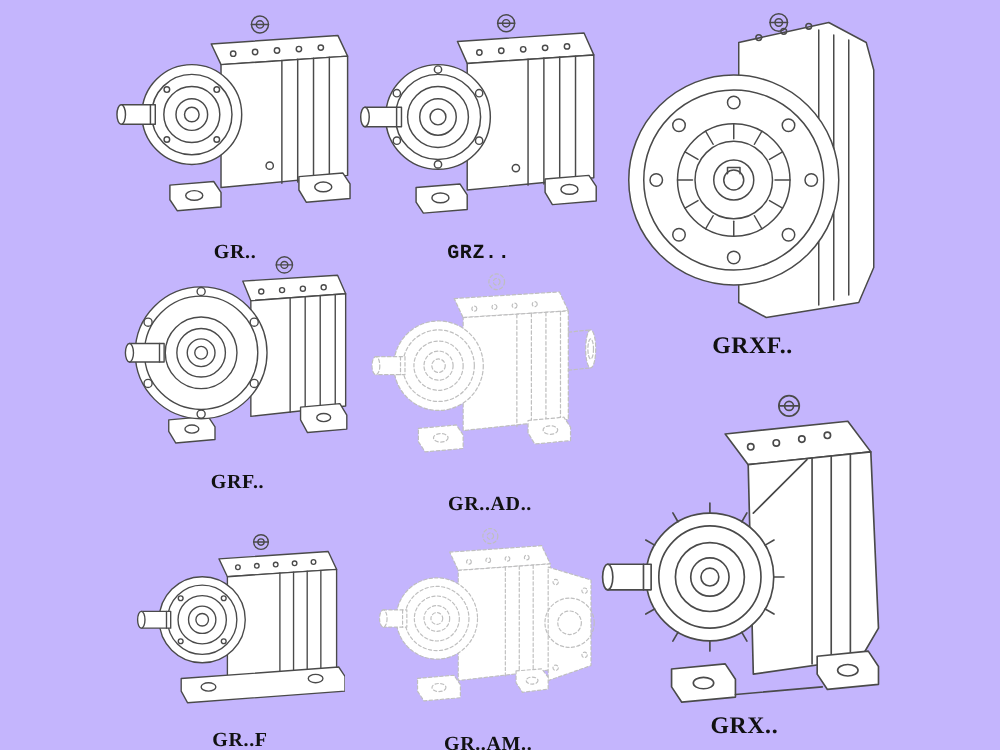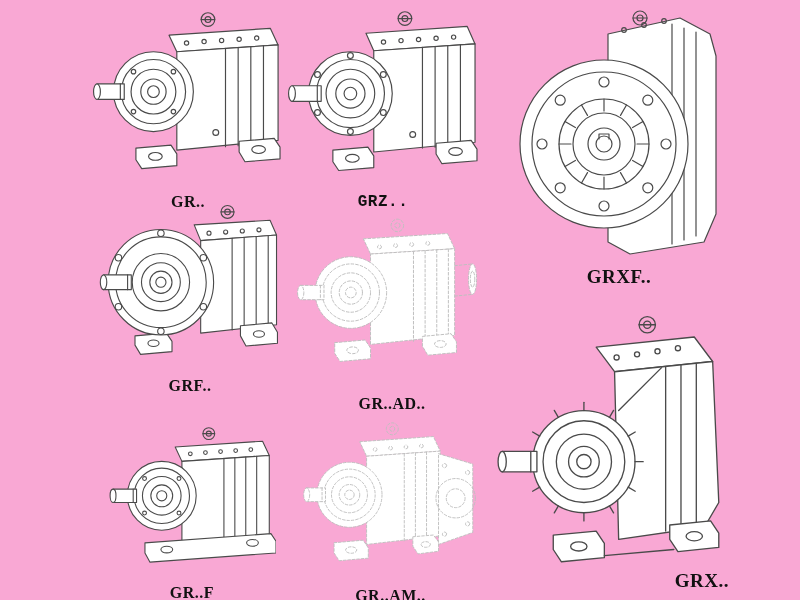--- a/index.html
+++ b/index.html
@@ -1,16 +1,16 @@
 <!DOCTYPE html>
 <html><head>
 <meta charset="utf-8">
 <style>
   html,body{margin:0;padding:0;background:#ffffff;}
-  .page{position:relative;width:800px;height:600px;background:#f9a8d4;overflow:hidden;
+  .page{position:relative;width:800px;height:600px;background:#c4b5fd;overflow:hidden;
         font-family:"Liberation Serif", serif;}
   figure.cell{position:absolute;margin:0;display:flex;flex-direction:column;align-items:center;}
   figcaption.model-label{margin-top:4px;font-weight:bold;color:#111111;font-size:16px;letter-spacing:.5px;}
   figcaption.model-label.big{font-size:19px;}
   svg{display:block;}
   .solid-art{stroke:#4a4a4a;}
   .faint-art{stroke:#bfbfbf;}
 </style>
 </head>
 <body>
@@ -110,21 +110,21 @@
         <g>
           <polygon points="6,84 36,84 36,100 6,100" fill="#fff"></polygon>
             <ellipse cx="6" cy="92" rx="3.5" ry="8" fill="#fff"></ellipse>
             <line x1="32" y1="84" x2="32" y2="100"></line>
         </g>
       </g>
     </svg>
     <figcaption class="model-label">GRZ..</figcaption>
   </figure>
 
-  <figure class="cell" style="left:509px;top:4px;width:220px;">
+  <figure class="cell" style="left:492px;top:4px;width:220px;">
     <svg width="215" height="258" viewBox="0 0 215 258">
       <g class="solid-art" fill="none" stroke-width="1.2" stroke-linejoin="round" stroke-linecap="round">
         <g>
           <circle cx="128" cy="14" r="7"></circle>
             <circle cx="128" cy="14" r="3"></circle>
             <line x1="121" y1="14" x2="135" y2="14"></line>
         </g>
         <g>
           <polygon points="96,30 168,14 198,30 204,52 204,210 192,238 118,250 96,238" fill="#fff"></polygon>
           <line x1="160" y1="20" x2="160" y2="240"></line>
@@ -356,21 +356,21 @@
         <g>
           <polygon points="4,84 26,84 26,100 4,100" fill="#fff"></polygon>
             <ellipse cx="4" cy="92" rx="3.5" ry="8" fill="#fff"></ellipse>
             <line x1="22" y1="84" x2="22" y2="100"></line>
         </g>
       </g>
     </svg>
     <figcaption class="model-label">GR..AM..</figcaption>
   </figure>
 
-  <figure class="cell" style="left:494px;top:298px;width:235px;align-items:flex-end;">
+  <figure class="cell" style="left:478px;top:298px;width:235px;">
     <svg width="235" height="268" viewBox="0 0 230 262">
       <g class="solid-art" fill="none" stroke-width="1.3" stroke-linejoin="round" stroke-linecap="round">
         <g>
           <circle cx="150" cy="26" r="8"></circle>
             <circle cx="150" cy="26" r="3.5"></circle>
             <line x1="142" y1="26" x2="158" y2="26"></line>
         </g>
         <g>
           <polygon points="100,48 196,38 214,62 118,72" fill="#fff"></polygon>
           <circle cx="120" cy="58" r="2.5"></circle>

